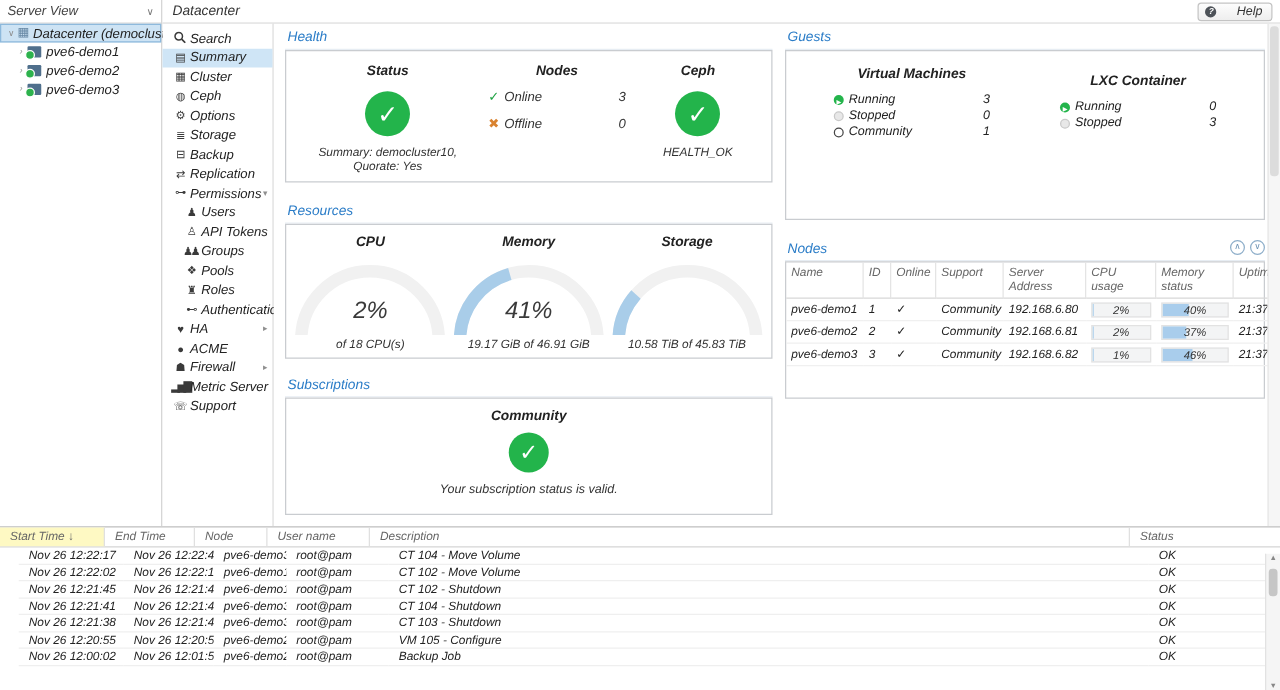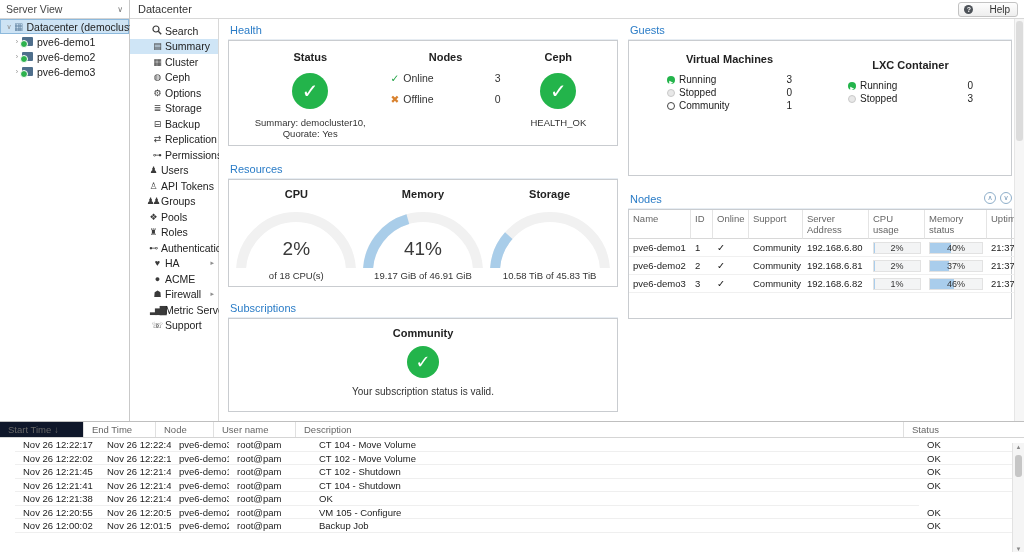--- a/index.html
+++ b/index.html
@@ -1,18 +1,18 @@
 <!DOCTYPE html>
 <html><head>
 <meta charset="utf-8">
 <style>
   * { box-sizing: border-box; margin: 0; padding: 0; }
   html,body { width:1024px; height:552px; overflow:hidden; background:#fff;
               font-family:"Liberation Sans","DejaVu Sans",sans-serif; font-size:11px; color:#333; }
-  .abs { position:absolute; }
+  .abs { position:absolute;font-style:italic; }
 
   
   #tree-panel { left:0; top:0; width:130px; height:421px; background:#fff; border-right:1px solid #c9c9c9; }
   #tree-header { height:19px; border-bottom:1px solid #d5d5d5; display:flex; align-items:center;
                  padding:0 6px; color:#444; }
   #tree-header .hdr-lbl { flex:1; font-size:10.5px; }
   #tree-header .chev { color:#777; font-size:8px; }
   .tree-row { display:flex; align-items:center; height:15px; padding-left:3px; cursor:pointer; white-space:nowrap; }
   .tree-row.sel { background:#cde3f4; border:1px solid #8db9dc; }
   .tree-row .caret { width:10px; color:#8d8d8d; font-size:7px; text-align:center; flex:0 0 10px; }
@@ -28,21 +28,21 @@
                display:flex; align-items:center; padding:0 6px; }
   #page-title { flex:1; color:#333; font-size:11px; padding-left:2px; }
   #help-btn { display:flex; align-items:center; gap:16px; border:1px solid #c3c3c3; border-radius:3px;
               background:linear-gradient(#fdfdfd,#eee); padding:1px 7px 0 5px; height:15px; cursor:pointer; }
   #help-btn .q { width:9px; height:9px; border-radius:50%; background:#4d5258; color:#fff; font-size:7px;
                  line-height:9px; text-align:center; font-weight:bold; }
   #help-btn .t { font-size:10px; color:#333; }
 
   
   #sidebar { left:130px; top:19px; width:89px; height:402px; background:#fff; border-right:1px solid #d8d8d8; padding-top:4px; }
-  .sb-item { display:flex; align-items:center; height:15.5px; padding:0 3px 0 20px; cursor:pointer; white-space:nowrap; }
+  .sb-item { display:flex; align-items:center; height:15.5px; padding:0 3px 0 7px; cursor:pointer; white-space:nowrap; }
   .sb-item.sel { background:#cfe5f6; }
   .sb-item.sub { padding-left:16px; }
   .sb-ico { width:13px; flex:0 0 13px; font-size:9px; color:#3a3a3a; text-align:center; margin-right:2px; letter-spacing:-2px; }
   .sb-lbl { flex:1; font-size:10.5px; color:#222; }
   .sb-arrow { color:#8f8f8f; font-size:7px; padding-right:1px; }
 
   
   #content { left:219px; top:19px; width:805px; height:402px; background:#fff; overflow:hidden; }
   #content-scroll { right:0; top:0; width:10px; height:402px; background:#f6f6f6; border-left:1px solid #e6e6e6; }
   #content-scroll .thumb { position:absolute; left:1px; top:2px; width:7px; height:120px; background:#dcdcdc; border-radius:3px; }
@@ -108,21 +108,21 @@
 
   
   #bottom { left:0; top:421px; width:1024px; height:131px; border-top:1px solid #bfbfbf; background:#fff; }
   #tab-strip { height:21px; background:#f4f5f6; border-bottom:1px solid #d9d9d9; display:flex; align-items:center; padding:0 4px; gap:4px; }
   .tab-btn { font-size:10px; padding:2px 10px; border-radius:3px; cursor:pointer; }
   .tab-btn.active { background:#1e80d0; color:#fff; }
   .tab-btn.plain { color:#222; font-weight:bold; }
   .ttable-hdr, .ttable-row { display:grid; grid-template-columns:84px 72px 58px 82px 608px 108px; }
   .ttable-hdr { height:16px; border-bottom:1px solid #d5d5d5; }
   .ttable-hdr .hc { font-size:9.5px; color:#666; padding:2px 8px; border-right:1px solid #e0e0e0; white-space:nowrap; }
-  .ttable-hdr .hc.sorted { background:#0f172a; }
+  .ttable-hdr .hc.sorted { background:#fef9c3; }
   .ttable-row { height:13.5px;padding-left:15px; }
   .ttable-row .c { font-size:9.5px; color:#222; padding:1px 8px; border-bottom:1px solid #efefef; white-space:nowrap; overflow:hidden; }
   #task-scroll { right:0; top:21px; width:12px; height:110px; background:#f5f5f5; border-left:1px solid #e2e2e2; }
   #task-scroll .arr { position:absolute; left:0; width:11px; text-align:center; font-size:6px; color:#888; }
   #task-scroll .thumb { position:absolute; left:2px; top:12px; width:7px; height:22px; background:#c6c6c6; border-radius:3px; }
 </style>
 </head>
 <body>
 
 <div id="tree-panel" class="abs">
@@ -492,20 +492,21 @@
     <div class="c">pve6-demo3</div>
       <div class="c">root@pam</div>
     <div class="c">CT 104 - Shutdown</div>
       <div class="c">OK</div>
   </div>
   <div class="ttable-row">
     <div class="c">Nov 26 12:21:38</div>
       <div class="c">Nov 26 12:21:40</div>
     <div class="c">pve6-demo3</div>
       <div class="c">root@pam</div>
+    <div class="c">CT 103 - Shutdown</div>
       <div class="c">OK</div>
   </div>
   <div class="ttable-row">
     <div class="c">Nov 26 12:20:55</div>
       <div class="c">Nov 26 12:20:55</div>
     <div class="c">pve6-demo2</div>
       <div class="c">root@pam</div>
     <div class="c">VM 105 - Configure</div>
       <div class="c">OK</div>
   </div>

